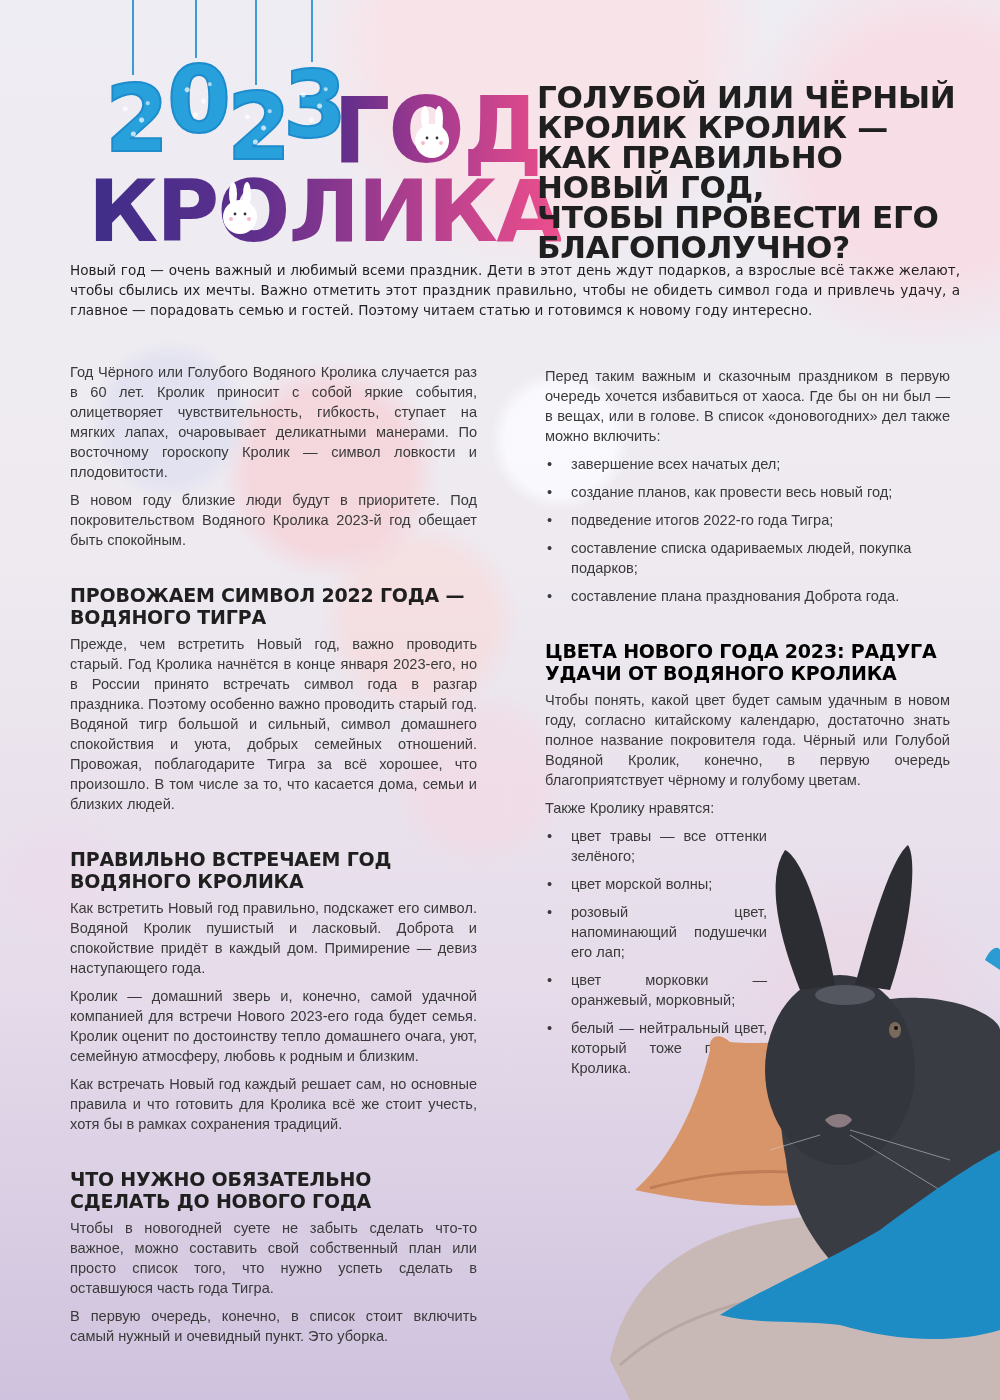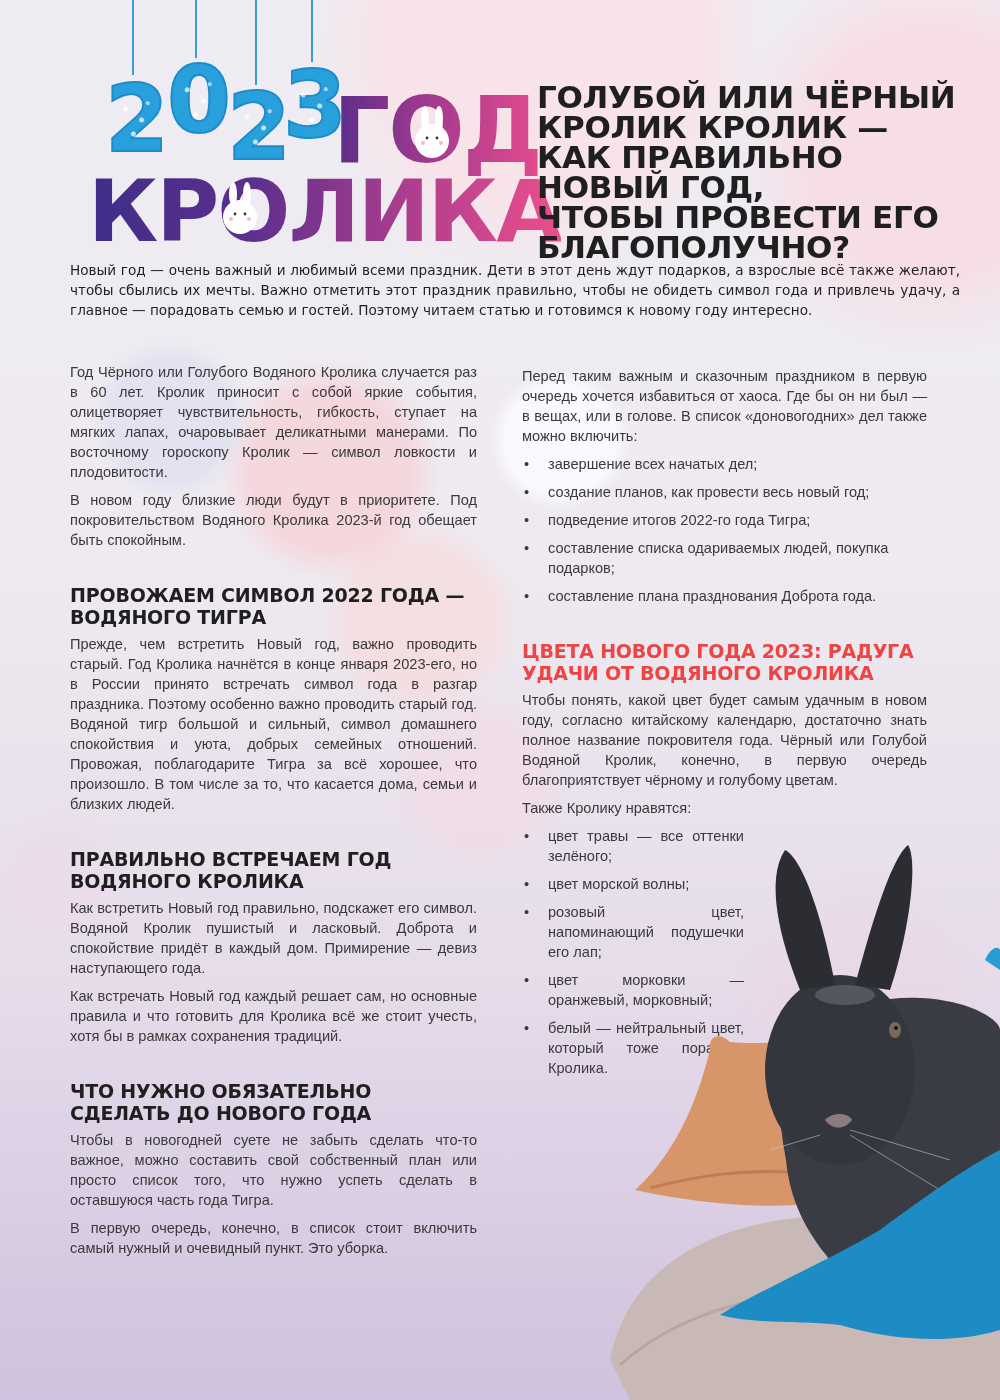--- a/index.html
+++ b/index.html
@@ -63,28 +63,28 @@
   
   .lead {
     position: absolute; left: 70px; top: 260px; width: 890px;
     font-family: "DejaVu Sans", sans-serif; font-weight: normal;
     font-size: 13.6px; line-height: 20px; color: #1f1f1f; text-align: justify;
   }
 
   
   .col { position: absolute; font-size: 14.6px; line-height: 20px; color: #3a3a3a; }
   .col-left { left: 70px; top: 362px; width: 407px; }
-  .col-right { left: 522px; top: 366px; width: 405px; }
+  .col-right { left: 545px; top: 366px; width: 405px; }
   .col p { text-align: justify; margin-bottom: 8px; }
   .col h2 {
     font-family: "DejaVu Sans", sans-serif; font-weight: bold;
     font-size: 19px; line-height: 22px; color: #1f1f1f; letter-spacing: -0.2px;
     margin: 34px 0 6px 0;
   }
-  .col h2.accent { color: #ef4444; }
+  .col h2.accent { color: #000000; }
   .col ul { list-style: none; margin: 2px 0 8px 0; }
   .col li { position: relative; padding-left: 26px; margin-bottom: 8px; text-align: left; }
   .col li::before {
     content: "•"; position: absolute; left: 2px; top: 0; color: #3a3a3a;
   }
   .narrow { width: 222px; }
   .narrow li { text-align: justify; }
 
   
   .photo { position: absolute; left: 590px; top: 820px; width: 410px; height: 580px; }
@@ -138,20 +138,21 @@
 
 <div class="col col-left">
   <p>Год Чёрного  или Голубого Водяного Кролика случается раз в 60 лет. Кролик приносит с собой яркие события, олицетворяет чувствительность, гибкость, ступает на мягких лапах, очаровывает деликатными манерами. По восточному гороскопу Кролик — символ ловкости и плодовитости.</p>
   <p>В новом году близкие люди будут в приоритете. Под покровительством Водяного Кролика 2023-й год обещает быть спокойным.</p>
 
   <h2>ПРОВОЖАЕМ СИМВОЛ 2022 ГОДА — ВОДЯНОГО ТИГРА</h2>
   <p>Прежде, чем встретить Новый год, важно проводить старый. Год Кролика начнётся в конце января 2023-его, но в России принято встречать символ года в разгар праздника. Поэтому особенно важно проводить старый год. Водяной тигр большой и сильный, символ домашнего спокойствия и уюта, добрых семейных отношений. Провожая, поблагодарите Тигра за всё хорошее, что произошло. В том числе за то, что касается дома, семьи и близких людей.</p>
 
   <h2>ПРАВИЛЬНО ВСТРЕЧАЕМ ГОД ВОДЯНОГО КРОЛИКА</h2>
   <p>Как встретить Новый год правильно, подскажет его символ. Водяной Кролик пушистый и ласковый. Доброта и спокойствие придёт в каждый дом. Примирение — девиз наступающего года.</p>
+  <p>Кролик — домашний зверь и, конечно, самой удачной компанией для встречи Нового 2023-его года будет семья. Кролик оценит по достоинству тепло домашнего очага, уют, семейную атмосферу, любовь к родным и близким.</p>
   <p>Как встречать Новый год каждый решает сам, но основные правила и что готовить для Кролика всё же стоит учесть, хотя бы в рамках сохранения традиций.</p>
 
   <h2>ЧТО НУЖНО ОБЯЗАТЕЛЬНО СДЕЛАТЬ ДО НОВОГО ГОДА</h2>
   <p>Чтобы в новогодней суете не забыть сделать что-то важное, можно составить свой собственный план или просто список того, что нужно успеть сделать в оставшуюся часть года Тигра.</p>
   <p>В первую очередь, конечно, в список стоит включить самый нужный и очевидный пункт. Это уборка.</p>
 </div>
 
 <div class="col col-right">
   <p>Перед таким важным и сказочным праздником в первую очередь хочется избавиться от хаоса. Где бы он ни был — в вещах, или в голове. В список «доновогодних» дел также можно включить:</p>
   <ul>

